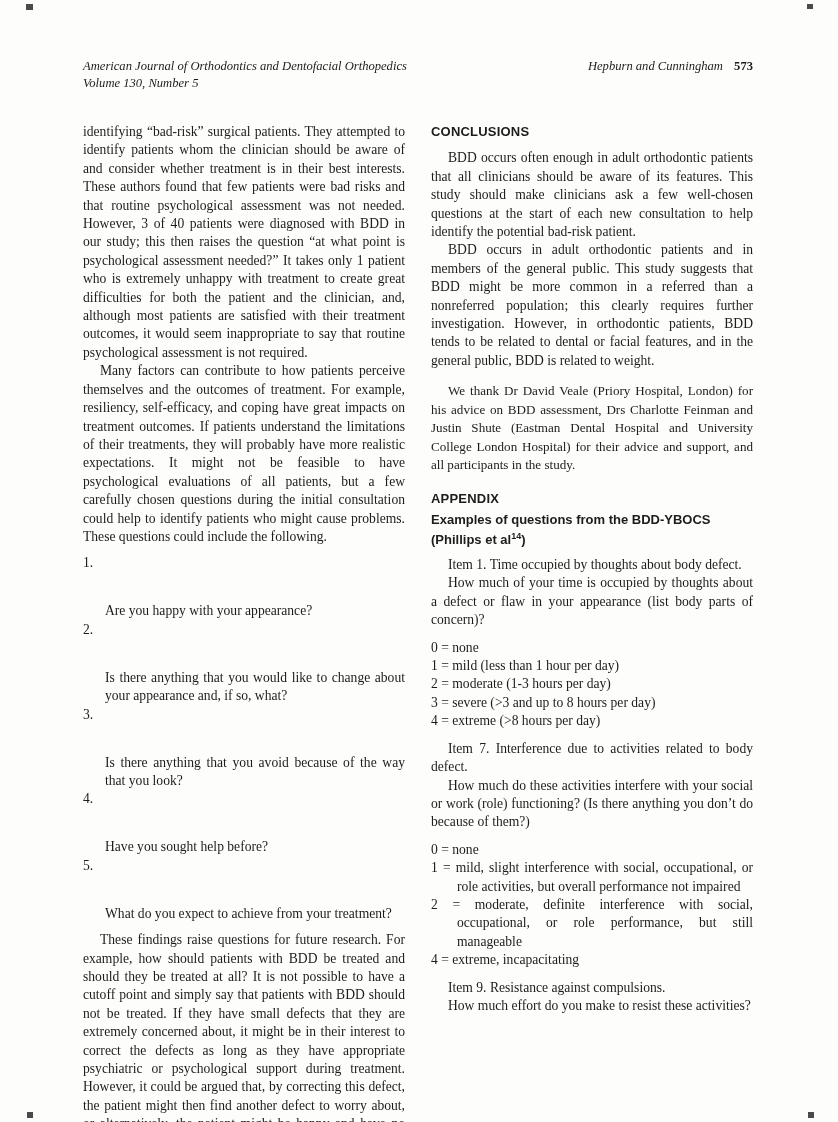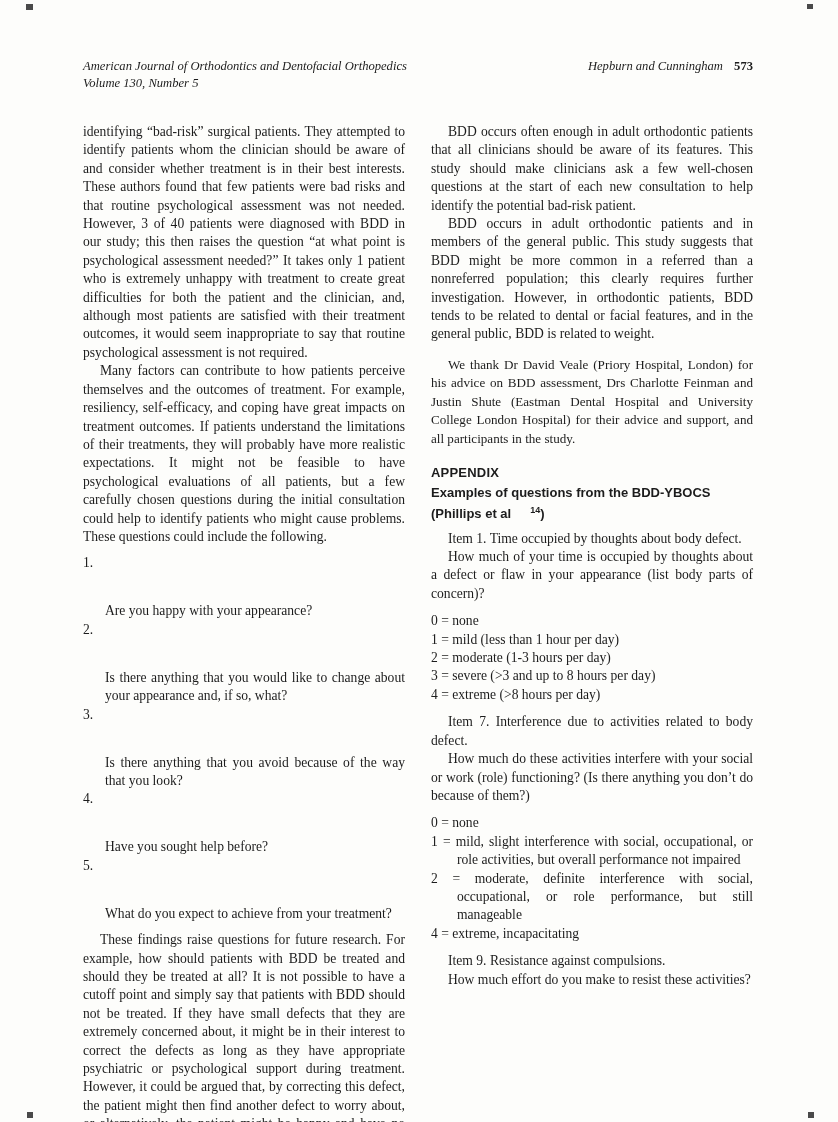--- a/index.html
+++ b/index.html
@@ -56,21 +56,21 @@
     letter-spacing: .2px;
   }
   h2.appendix-heading { margin: 16px 0 2px 0; }
   h3.appendix-sub {
     font-family: "Liberation Sans", sans-serif;
     font-size: 13px;
     font-weight: 700;
     margin: 0 0 7px 0;
     line-height: 17.5px;
   }
-  h3.appendix-sub sup { font-size: 9px; margin-left: 19px; }
+  h3.appendix-sub sup { font-size: 9px; }
 
   .ack { margin-top: 12px; font-size: 13.1px; }
 
   .scale-list { margin: 9px 0 9px 0; }
   .scale-item {
     padding-left: 26px;
     text-indent: -26px;
     text-align: justify;
   }
   .conclusions-block p + p { margin-top: 0; }
@@ -129,20 +129,21 @@
           <span class="q-text">What do you expect to achieve from your treatment?</span>
         </div>
       </div>
 
       <p class="indent">These findings raise questions for future research. For example, how should patients with BDD be treated and should they be treated at all? It is not possible to have a cutoff point and simply say that patients with BDD should not be treated. If they have small defects that they are extremely concerned about, it might be in their interest to correct the defects as long as they have appropriate psychiatric or psychological support during treatment. However, it could be argued that, by correcting this defect, the patient might then find another defect to worry about, or alternatively, the patient might be happy and have no further problems. The key is to take a full history and ensure that you are fully aware of the patient’s expectations and whether they are within the realms of reality. If there is any uncertainty, referral should be made to a psychiatrist or clinical psychologist for a thorough psychological analysis.</p>
     </div>
 
     <div class="col">
 
       <div class="conclusions-block">
+        <h2 class="section-heading">CONCLUSIONS</h2>
         <p class="indent">BDD occurs often enough in adult orthodontic patients that all clinicians should be aware of its features. This study should make clinicians ask a few well-chosen questions at the start of each new consultation to help identify the potential bad-risk patient.</p>
         <p class="indent">BDD occurs in adult orthodontic patients and in members of the general public. This study suggests that BDD might be more common in a referred than a nonreferred population; this clearly requires further investigation. However, in orthodontic patients, BDD tends to be related to dental or facial features, and in the general public, BDD is related to weight.</p>
       </div>
 
       <p class="indent ack">We thank Dr David Veale (Priory Hospital, London) for his advice on BDD assessment, Drs Charlotte Feinman and Justin Shute (Eastman Dental Hospital and University College London Hospital) for their advice and support, and all participants in the study.</p>
 
       <div>
         <h2 class="section-heading appendix-heading">APPENDIX</h2>
         <h3 class="appendix-sub"><span>Examples of questions from the BDD-YBOCS</span><br>
           <span>(Phillips et al</span><sup>14</sup><span>)</span>

